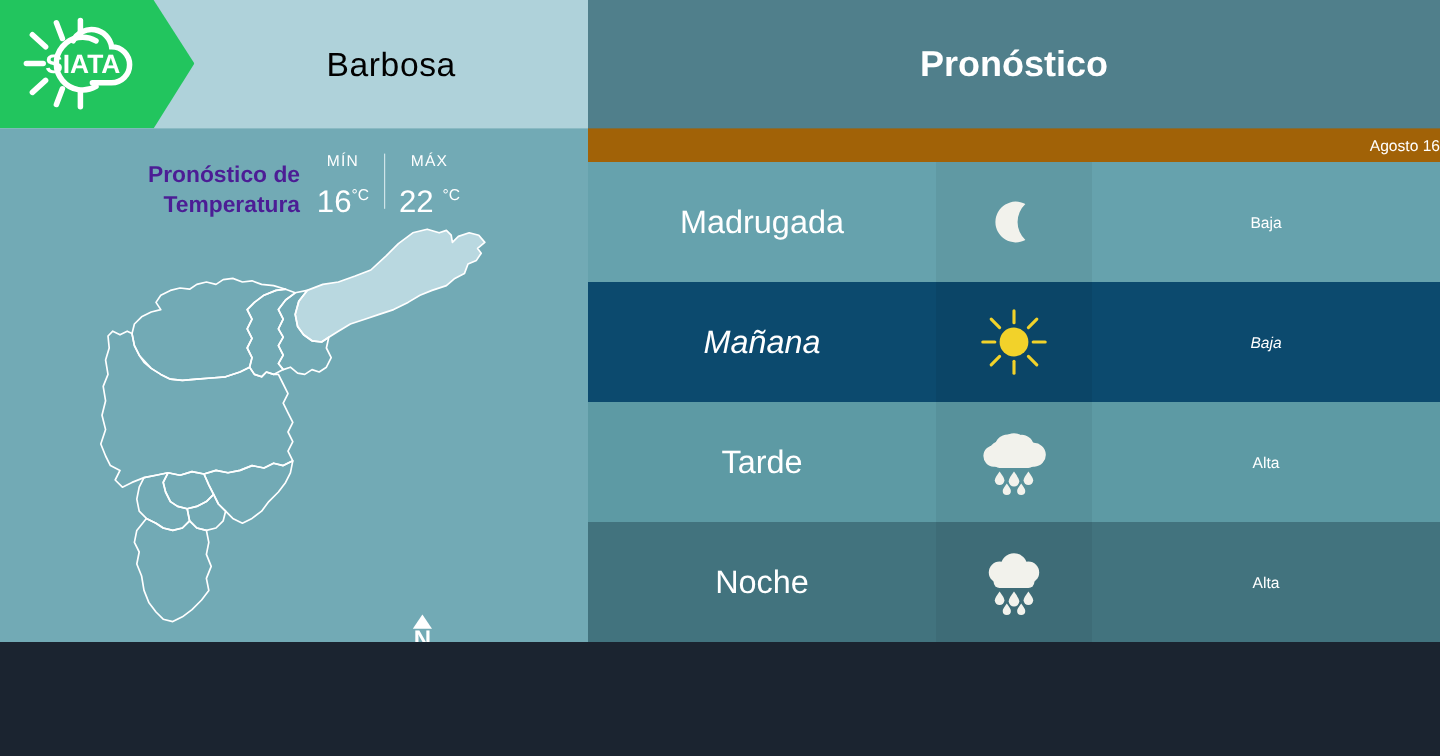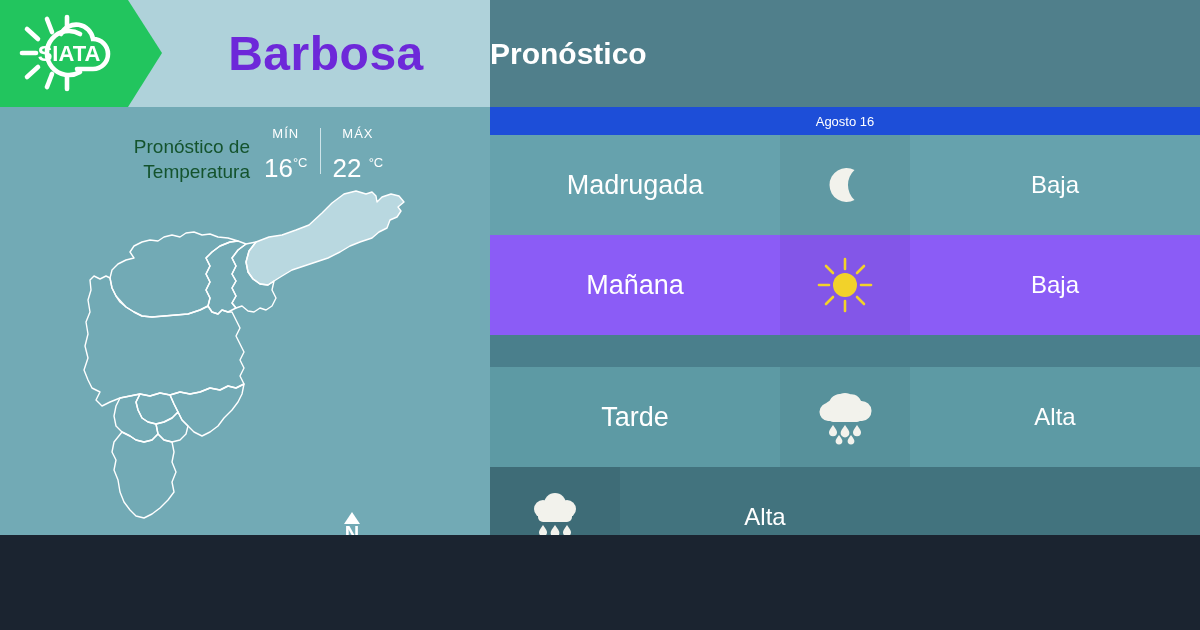--- a/index.html
+++ b/index.html
@@ -7,60 +7,60 @@
   #page{position:relative;width:1200px;height:630px;overflow:hidden;background:#72aab5;}
 
   
   #left-panel{position:absolute;left:0;top:0;width:490px;height:535px;background:#72aab5;}
   #left-header{position:absolute;left:0;top:0;width:490px;height:107px;background:#afd2da;}
   #logo-badge{position:absolute;left:0;top:0;width:162px;height:107px;background:#22c55e;
      clip-path:polygon(0 0,128px 0,162px 53px,128px 107px,0 107px);}
   #logo-svg{position:absolute;left:14px;top:12px;}
   #city-name{position:absolute;left:162px;top:0;width:328px;height:107px;
      display:flex;align-items:center;justify-content:center;
-     color:#6d28d9;font-size:48px;font-weight:bold;letter-spacing:.5px;}
+     color:#000000;font-size:28px;font-weight:normal;letter-spacing:.5px;}
 
   #temp-block{position:absolute;left:60px;top:122px;width:380px;height:62px;
      display:flex;align-items:flex-start;}
-  #temp-title{width:190px;text-align:right;color:#14532d;font-size:19px;font-weight:normal;
+  #temp-title{width:190px;text-align:right;color:#4c1d95;font-size:19px;font-weight:bold;
      line-height:25px;padding-top:12px;}
   #temp-values{display:flex;align-items:flex-start;padding-left:14px;padding-top:4px;}
   .temp-col{display:flex;flex-direction:column;align-items:center;color:#fff;}
   .temp-lbl{font-size:13px;letter-spacing:1px;line-height:16px;}
   .temp-val{font-size:26px;line-height:42px;}
   .temp-val sup{font-size:13px;vertical-align:super;}
   #temp-divider{width:1px;height:46px;background:#cfe4e9;margin:2px 12px 0 12px;}
 
   #map-wrap{position:absolute;left:60px;top:180px;width:380px;height:350px;}
   #north{position:absolute;left:278px;top:332px;width:28px;text-align:center;color:#fff;}
   #north .arrow{width:0;height:0;margin:0 auto;border-left:8px solid transparent;
      border-right:8px solid transparent;border-bottom:12px solid #fff;}
   #north .letter{font-size:20px;font-weight:bold;line-height:20px;margin-top:-1px;}
 
   
   #right-panel{position:absolute;left:490px;top:0;width:710px;height:535px;background:#4a7f8c;}
   #rp-header{position:absolute;left:0;top:0;width:710px;height:107px;background:#507f8b;
-     display:flex;flex-direction:column;align-items:flex-start;justify-content:center;}
+     display:flex;flex-direction:column;align-items:center;justify-content:center;}
   #rp-title{color:#ffffff;font-size:30px;font-weight:bold;line-height:37px;text-align:center;}
-  #rp-date-band{position:absolute;left:0;top:107px;width:710px;height:28px;background:#1d4ed8;
-     display:flex;align-items:center;justify-content:center;}
+  #rp-date-band{position:absolute;left:0;top:107px;width:710px;height:28px;background:#a16207;
+     display:flex;align-items:center;justify-content:flex-end;}
   #rp-date{color:#ffffff;font-size:13px;}
 
   #rows{position:absolute;left:0;top:135px;width:766px;height:400px;}
   .row{position:relative;width:710px;height:100px;display:flex;}
   .row-0{background:#66a2ad;}
-  .row-1{background:#8b5cf6;}
-  .row-2{background:#5d9aa4;margin-top:32px;}
+  .row-1{background:#0c4a6e;font-style:italic;}
+  .row-2{background:#5d9aa4;}
   .row-3{background:#42737e;}
   .cell-label{width:290px;display:flex;align-items:center;justify-content:center;
      color:#fff;font-size:27px;}
   .cell-icon{width:130px;display:flex;align-items:center;justify-content:center;
      background:rgba(0,0,0,.055);}
   .cell-level{width:290px;display:flex;align-items:center;justify-content:center;
-     color:#fff;font-size:24px;}
+     color:#fff;font-size:13px;}
 
   
   #footer{position:absolute;left:0;top:535px;width:1200px;height:95px;background:#1b2430;
      display:flex;align-items:center;}
 </style>
 </head>
 <body>
 
 <div id="page">
 
@@ -193,20 +193,21 @@
               <path d="M43 38 c-2.6 3.6-4 5.7-4 7.2 a4 4 0 0 0 8 0 c0-1.5-1.4-3.6-4-7.2Z"></path>
               <path d="M25 48 c-2.2 3-3.4 4.8-3.4 6.1 a3.4 3.4 0 0 0 6.8 0 c0-1.3-1.2-3.1-3.4-6.1Z"></path>
               <path d="M37 48 c-2.2 3-3.4 4.8-3.4 6.1 a3.4 3.4 0 0 0 6.8 0 c0-1.3-1.2-3.1-3.4-6.1Z"></path>
             </g>
           </svg>
         </div>
         <div class="cell-level">Alta</div>
       </div>
 
       <div class="row row-3">
+        <div class="cell-label">Noche</div>
         <div class="cell-icon">
           <svg width="62" height="60" viewBox="0 0 62 60">
             <g fill="#f2f2ec">
               <circle cx="19" cy="22" r="9"></circle>
                 <circle cx="31" cy="17" r="11"></circle>
               <circle cx="43" cy="22" r="9"></circle>
                 <rect x="14" y="24" width="34" height="11" rx="5"></rect>
               <path d="M19 38 c-2.6 3.6-4 5.7-4 7.2 a4 4 0 0 0 8 0 c0-1.5-1.4-3.6-4-7.2Z"></path>
               <path d="M31 38 c-2.9 4-4.4 6.3-4.4 8 a4.4 4.4 0 0 0 8.8 0 c0-1.7-1.5-4-4.4-8Z"></path>
               <path d="M43 38 c-2.6 3.6-4 5.7-4 7.2 a4 4 0 0 0 8 0 c0-1.5-1.4-3.6-4-7.2Z"></path>

